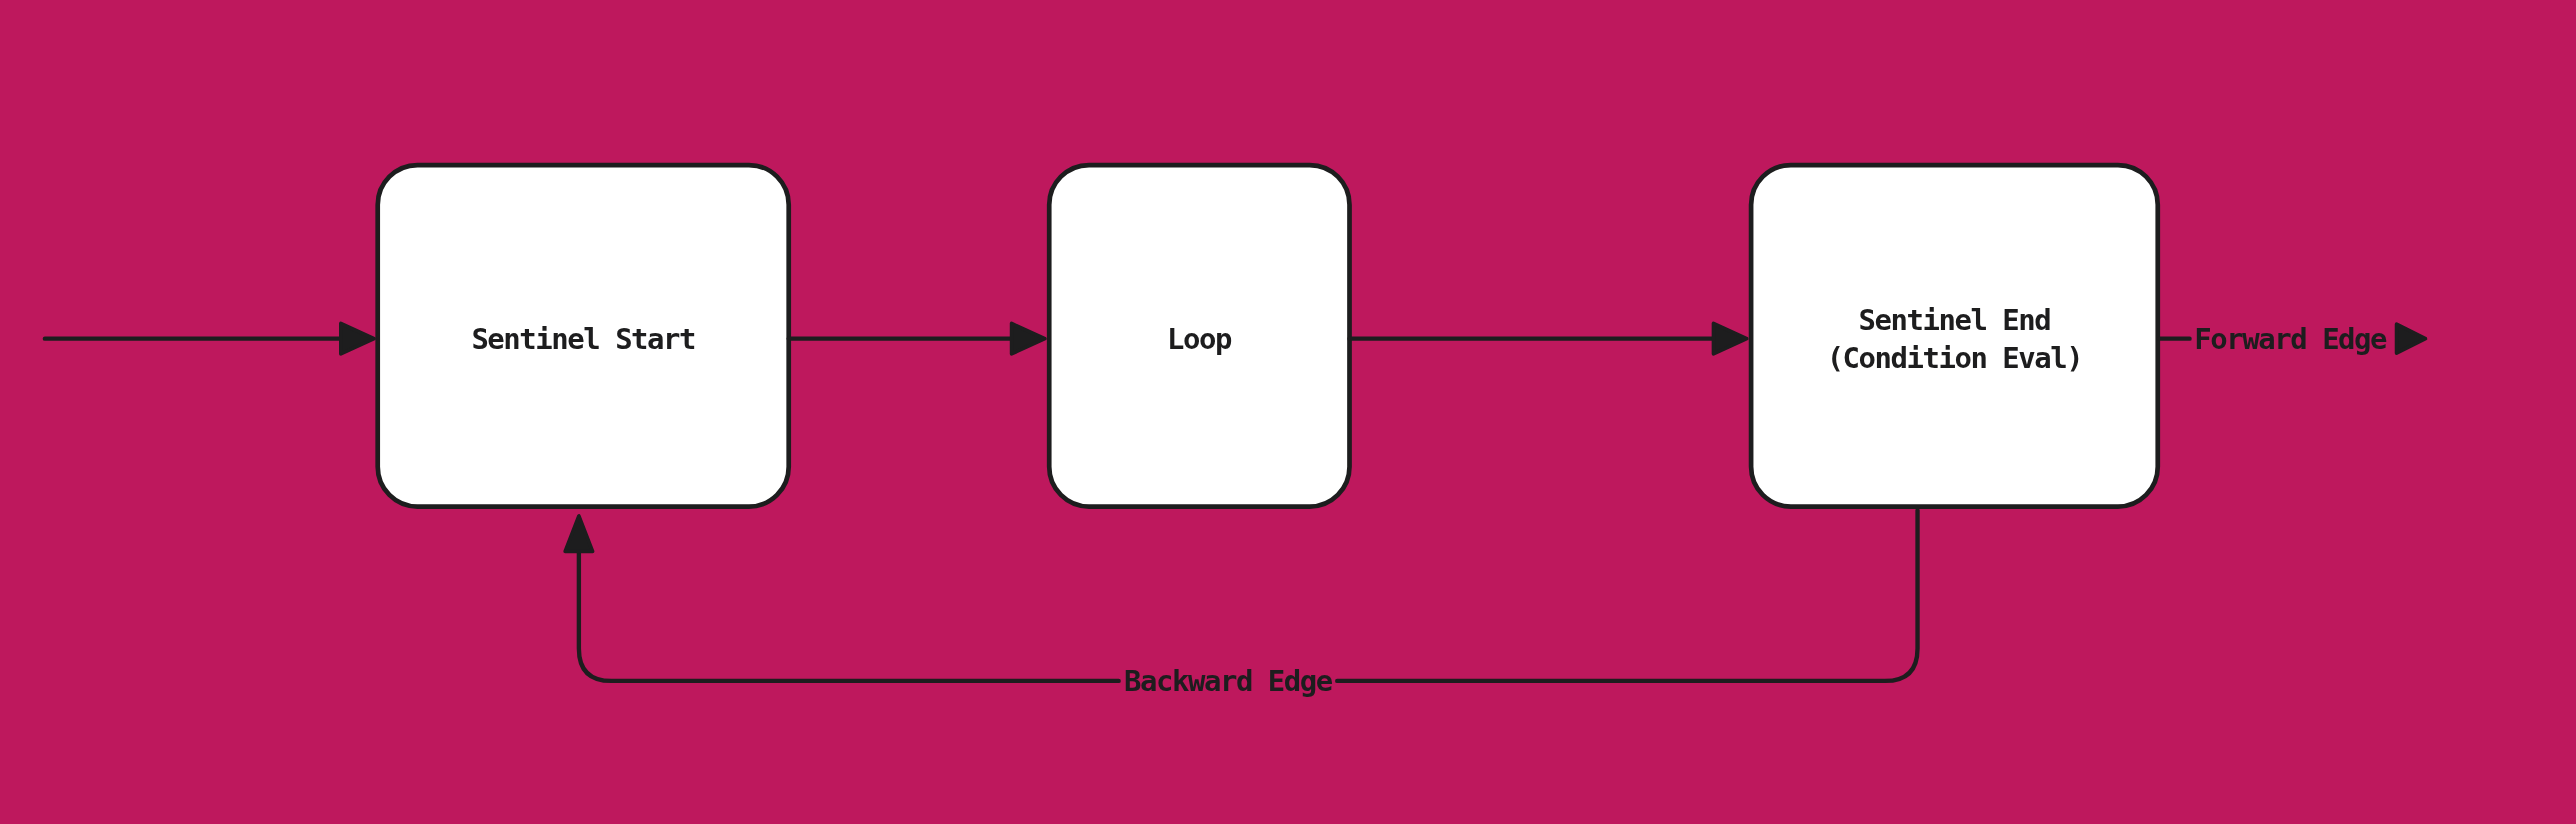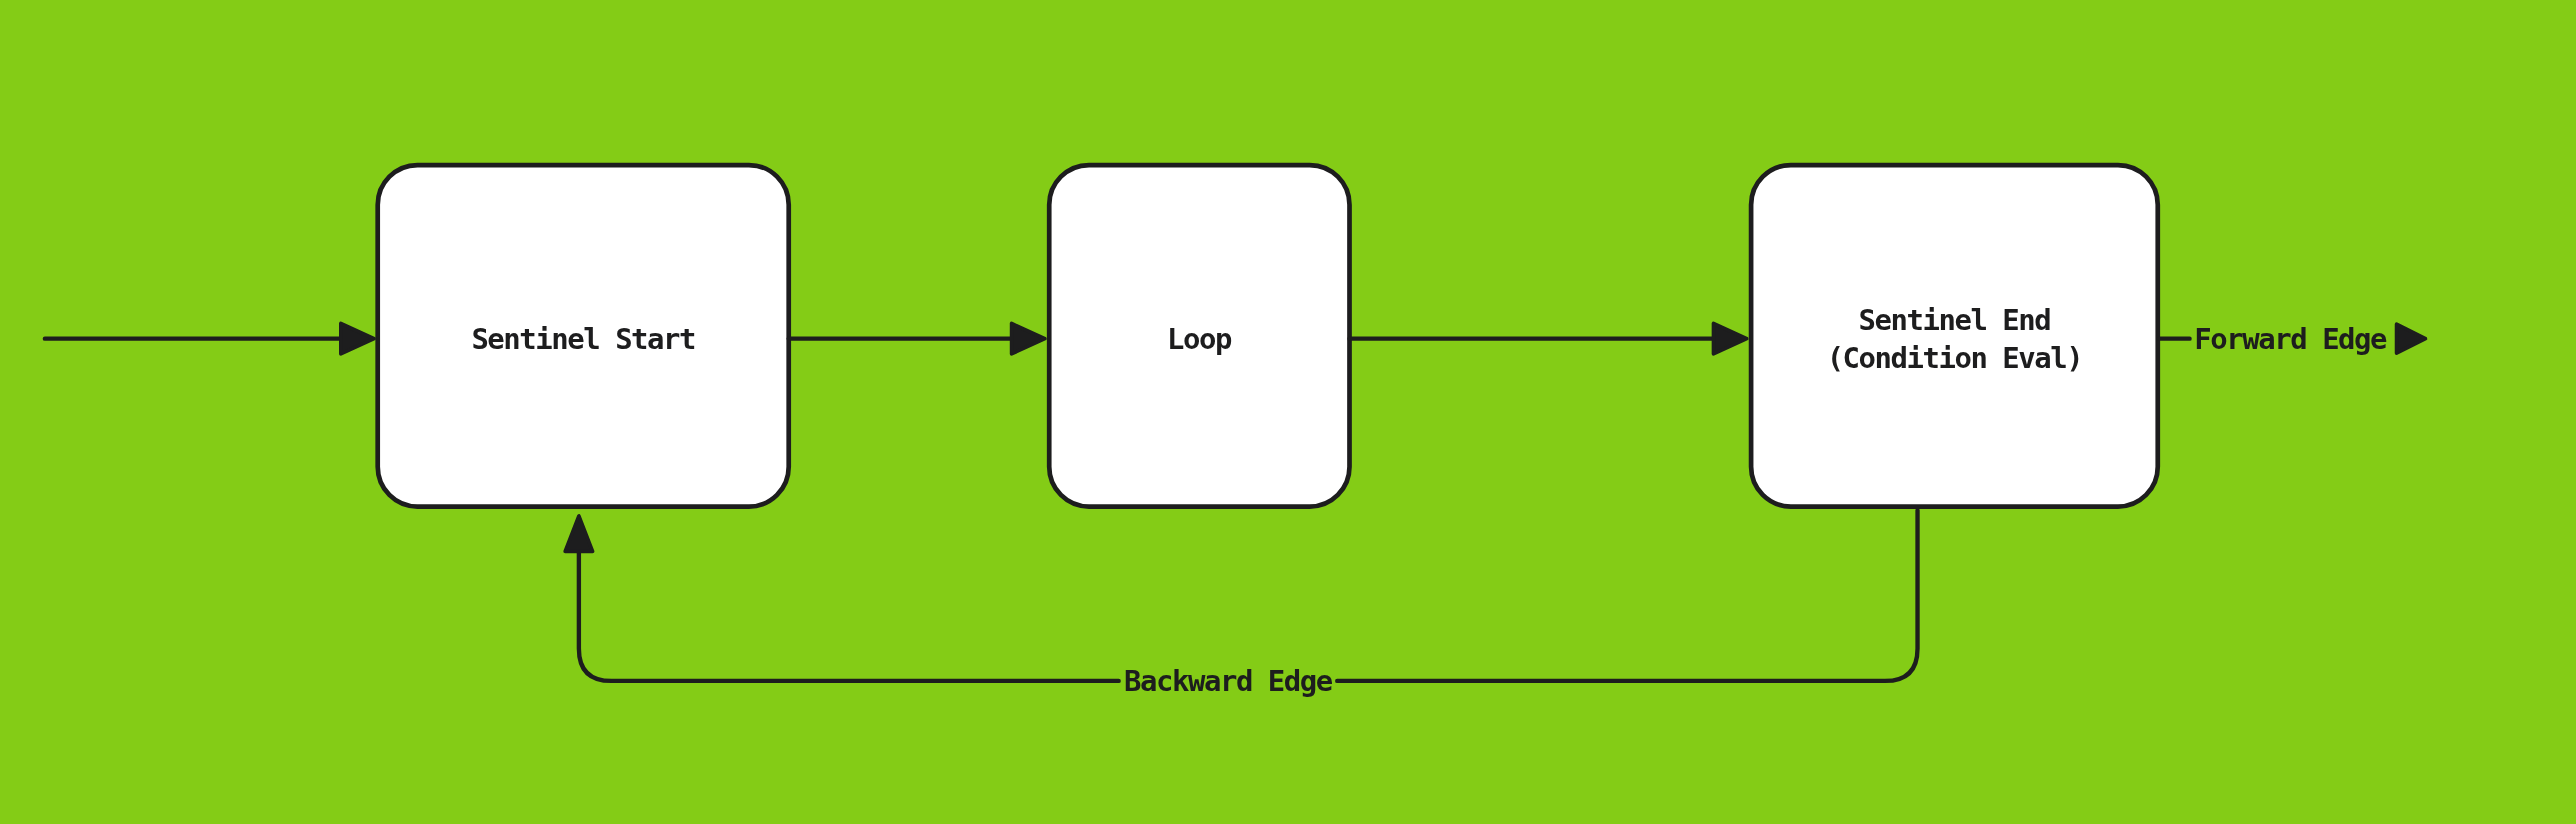--- a/index.html
+++ b/index.html
@@ -9,21 +9,21 @@
   }
   body {
     width: 2576px;
     height: 825px;
     overflow: hidden;
   }
   .canvas {
     position: relative;
     width: 2576px;
     height: 825px;
-    background: #84cc16;
+    background: #be185d;
   }
   svg {
     display: block;
     width: 2576px;
     height: 825px;
   }
   .edge-line {
     stroke: #1d1d1e;
     stroke-width: 6;
     fill: none;

